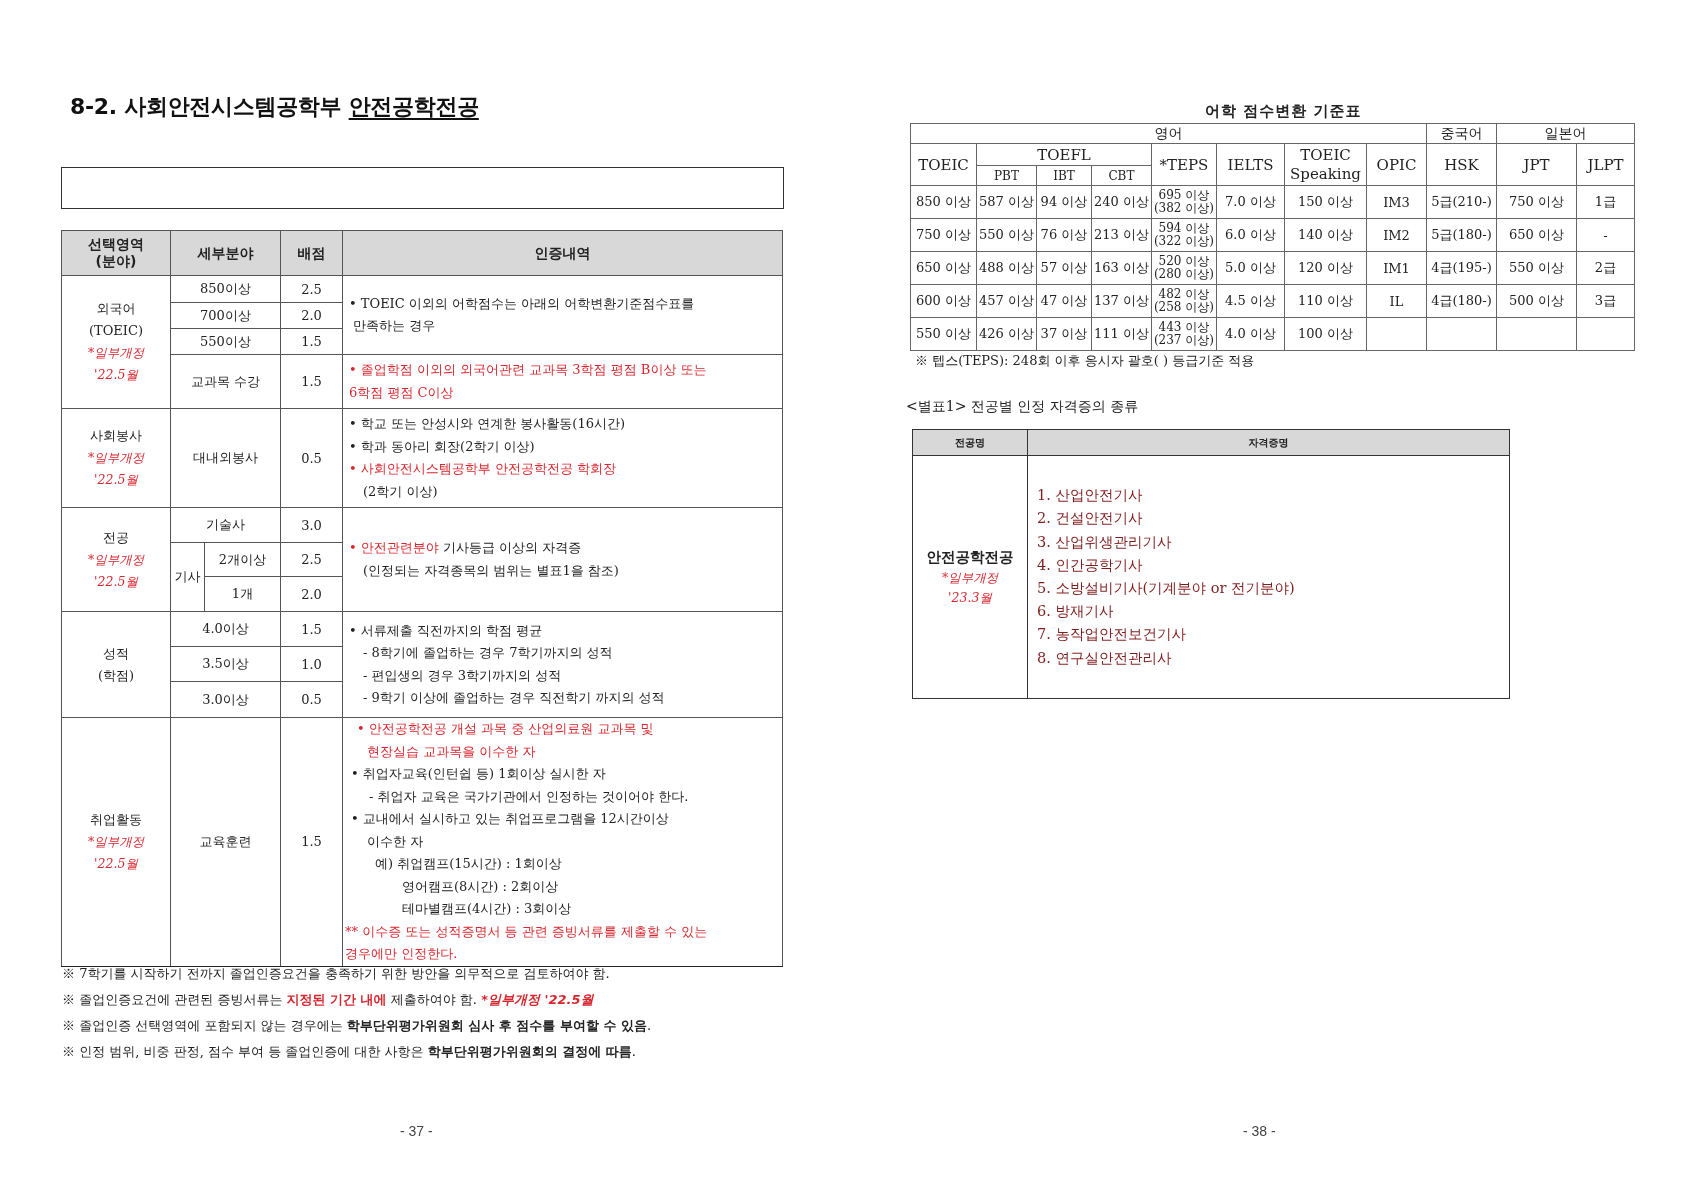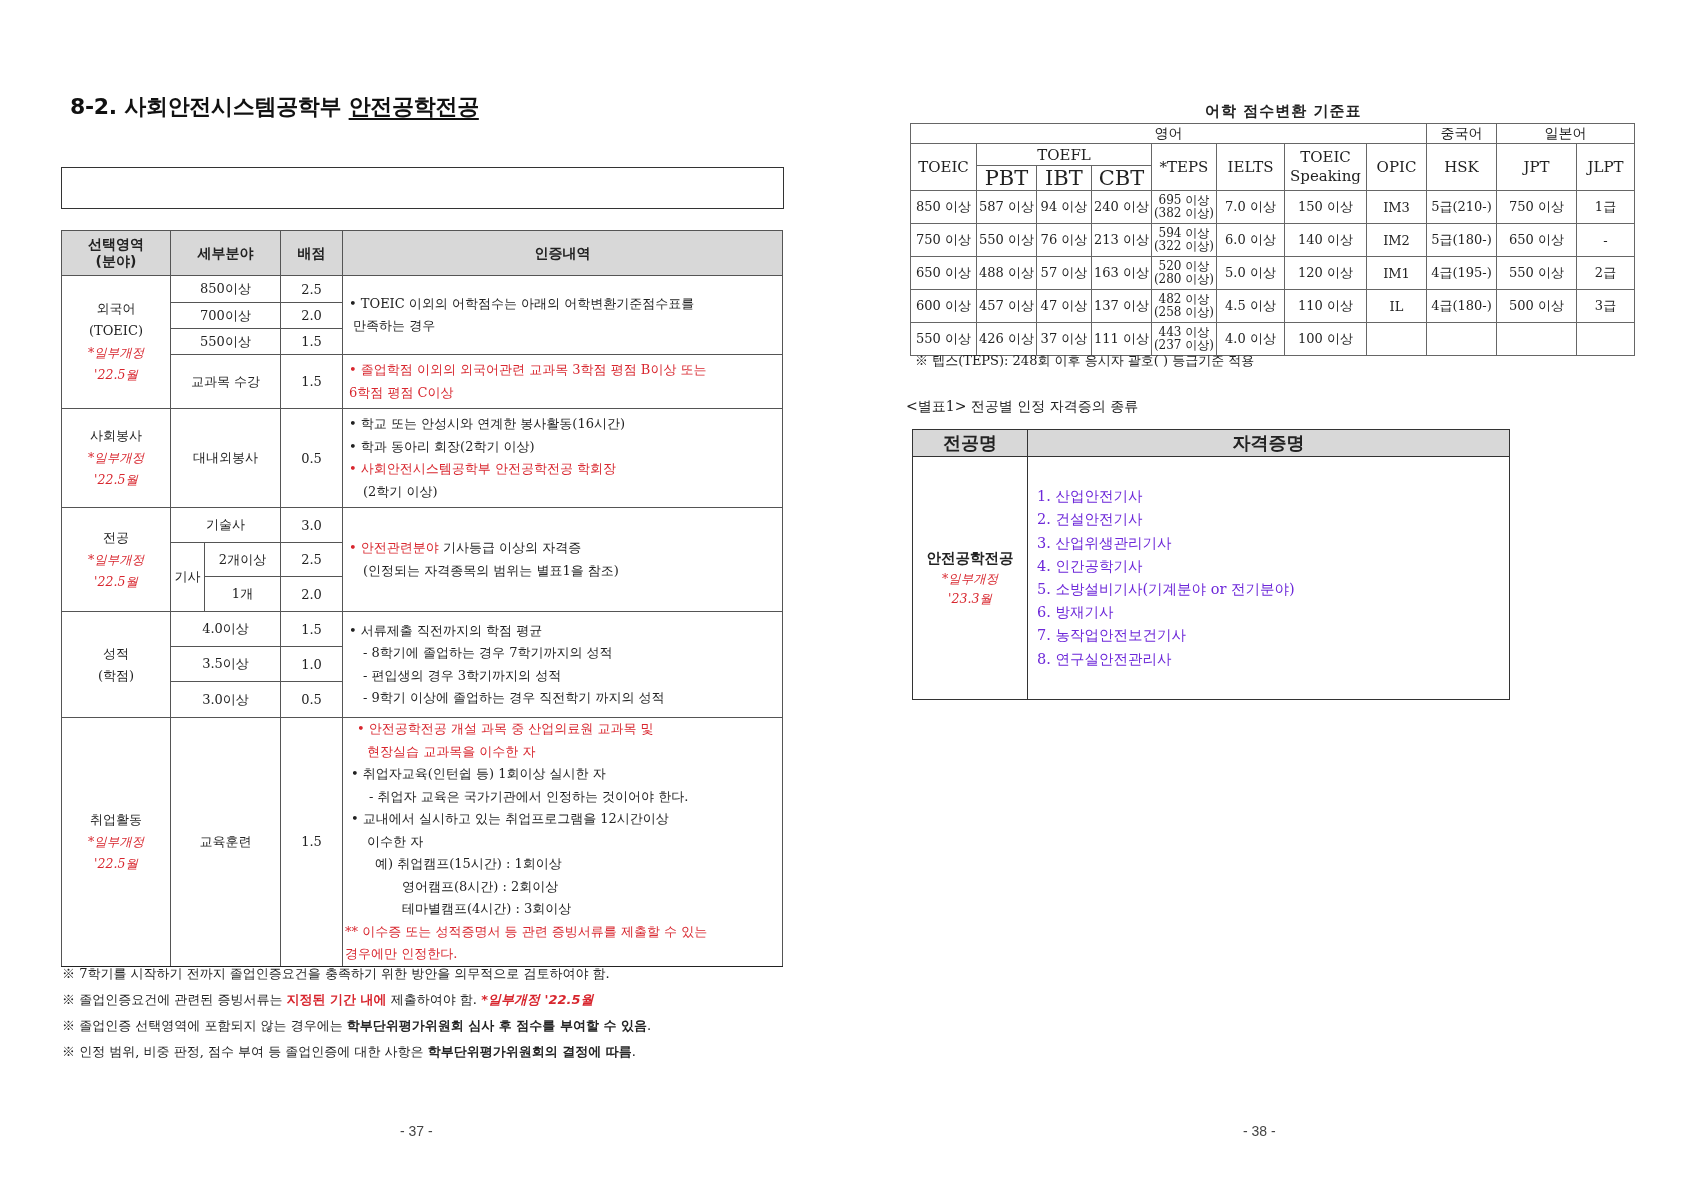--- a/index.html
+++ b/index.html
@@ -37,33 +37,33 @@
 
   
   .pagenum { font-family:"Liberation Sans", sans-serif; font-size:14px; color:#444; top:1123px; }
 
   
   #conv-title { left:1205px; top:102px; font-size:15px; letter-spacing:1px;font-weight:bold; }
   #conv-table { left:910px; top:123px; width:725px; font-size:13px; }
   #conv-table td { border:1px solid #666; text-align:center; vertical-align:middle; height:32px; padding:0 2px; white-space:nowrap; }
   #conv-table tr.h1 td { height:19px; font-size:14px; }
   #conv-table tr.h2 td { height:21px; font-size:15px; }
-  #conv-table tr.h3 td { height:19px; font-size:21px; }
+  #conv-table tr.h3 td { height:19px; font-size:12px; }
   #conv-table .teps { font-size:12px; line-height:13px; }
 
   #teps-note { left:915px; top:352px; font-size:13px; }
 
   
   #appx-title { left:906px; top:398px; font-size:14px; }
   #appx-table { left:912px; top:429px; width:598px; }
-  #appx-table th { background:#d8d8d8; border:1.2px solid #333; font-family:"DejaVu Sans","Liberation Sans",sans-serif; font-size:18px; font-weight:bold; height:23px; }
+  #appx-table th { background:#d8d8d8; border:1.2px solid #333; font-family:"DejaVu Sans","Liberation Sans",sans-serif; font-size:10px; font-weight:bold; height:23px; }
   #appx-table td { border:1.2px solid #333; vertical-align:middle; height:240px; }
   #appx-table .major { width:112px; text-align:center; }
   #appx-table .major .name { font-size:14.5px; font-weight:bold; }
-  #appx-table ol { list-style:none; margin:0; padding:0 0 0 8px; color:#6d28d9; font-size:14.5px; line-height:23.2px; }
+  #appx-table ol { list-style:none; margin:0; padding:0 0 0 8px; color:#7f1d1d; font-size:14.5px; line-height:23.2px; }
 </style>
 </head>
 <body>
 
 <div id="page-title" class="abs sans">
   <span>8-2. 사회안전시스템공학부</span>
   <span class="ul">안전공학전공</span>
 </div>
 
 <div id="req-box" class="abs">

